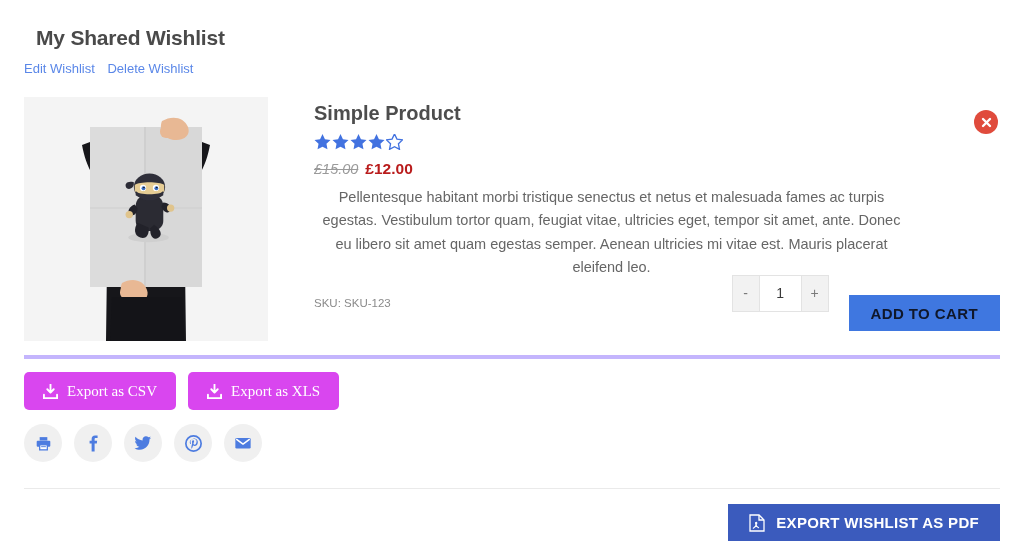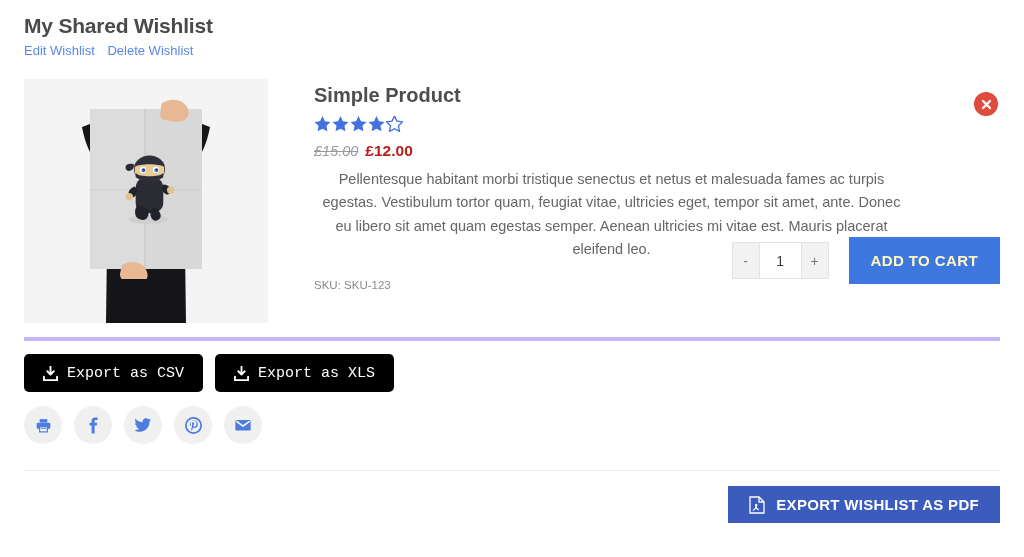--- a/index.html
+++ b/index.html
@@ -17,21 +17,21 @@
     overflow: hidden;
   }
   .content {
     position: absolute;
     left: 24px; top: 0;
     width: 976px;
   }
 
   
   .wl-title {
-    margin: 0;
+    margin: 12px;
     padding-top: 14px;
     font-size: 21px;
     font-weight: bold;
     color: #4a4a4a;
     letter-spacing: -0.2px;
   }
   .wl-links {
     margin-top: 6px;
     font-size: 13px;
     line-height: 1;
@@ -152,34 +152,35 @@
     background: #ffffff;
     text-align: center;
     font-size: 14px;
     color: #3a3a3a;
     font-family: "Liberation Sans", sans-serif;
     outline: none;
     padding: 0;
   }
   .add-cart {
     margin-left: 20px;
-    height: 47px;
+    height: 36px;
     padding: 0 22px;
     min-width: 148px;
     background: #3f77e0;
-    color: #fef9c3;
+    color: #0f172a;
     border: none;
     font-size: 15px;
     font-weight: bold;
     letter-spacing: 0.4px;
     cursor: pointer;
     font-family: "Liberation Sans", sans-serif;
     display: flex;
     align-items: center;
     justify-content: center;
+    margin-top: 40px;
   }
 
   .remove-btn {
     position: absolute;
     right: 2px;
     top: 13px;
     width: 24px; height: 24px;
     border-radius: 50%;
     background: #e04b3c;
     border: none;
@@ -195,27 +196,27 @@
     margin-top: 13px;
     display: flex;
     gap: 12px;
   }
   .btn-export {
     display: inline-flex;
     align-items: center;
     gap: 9px;
     height: 38px;
     padding: 0 19px;
-    background: #000000;
+    background: #d946ef;
     color: #ffffff;
     border: none;
     border-radius: 5px;
     font-size: 15px;
     cursor: pointer;
-    font-family: Liberation Mono, monospace;
+    font-family: Liberation Serif, serif;
   }
 
   
   .share-label {
     margin-top: 30px;
     font-size: 13.5px;
     font-weight: bold;
     color: #7b7b7b;
   }
   .share-row {

